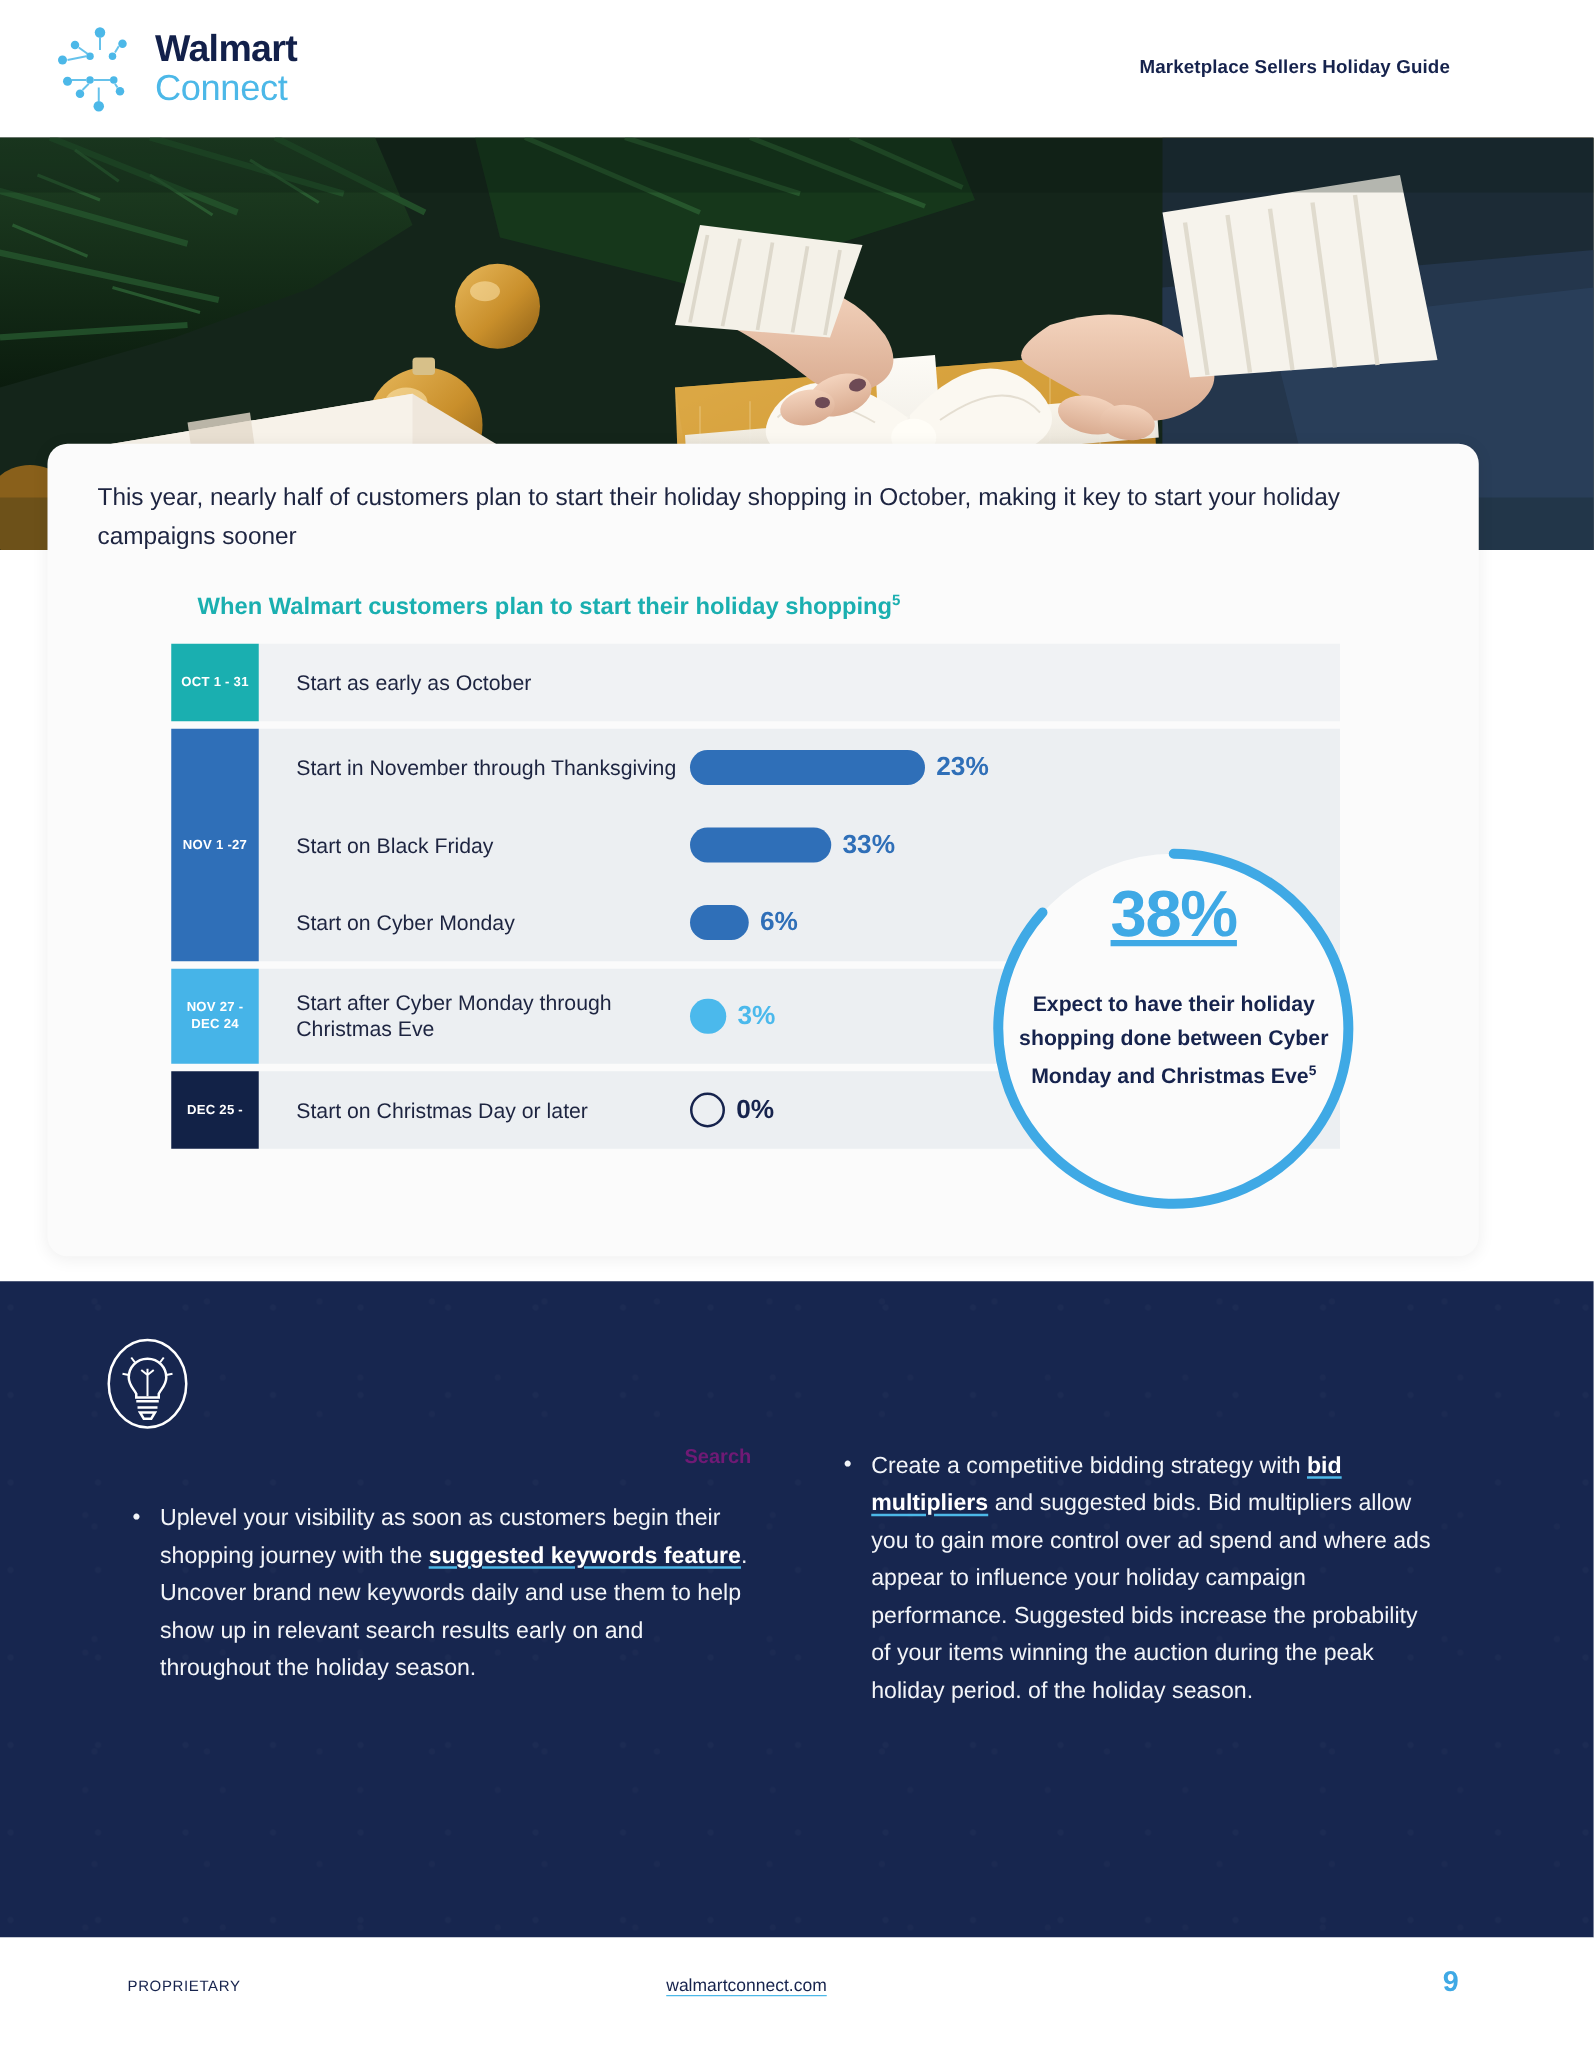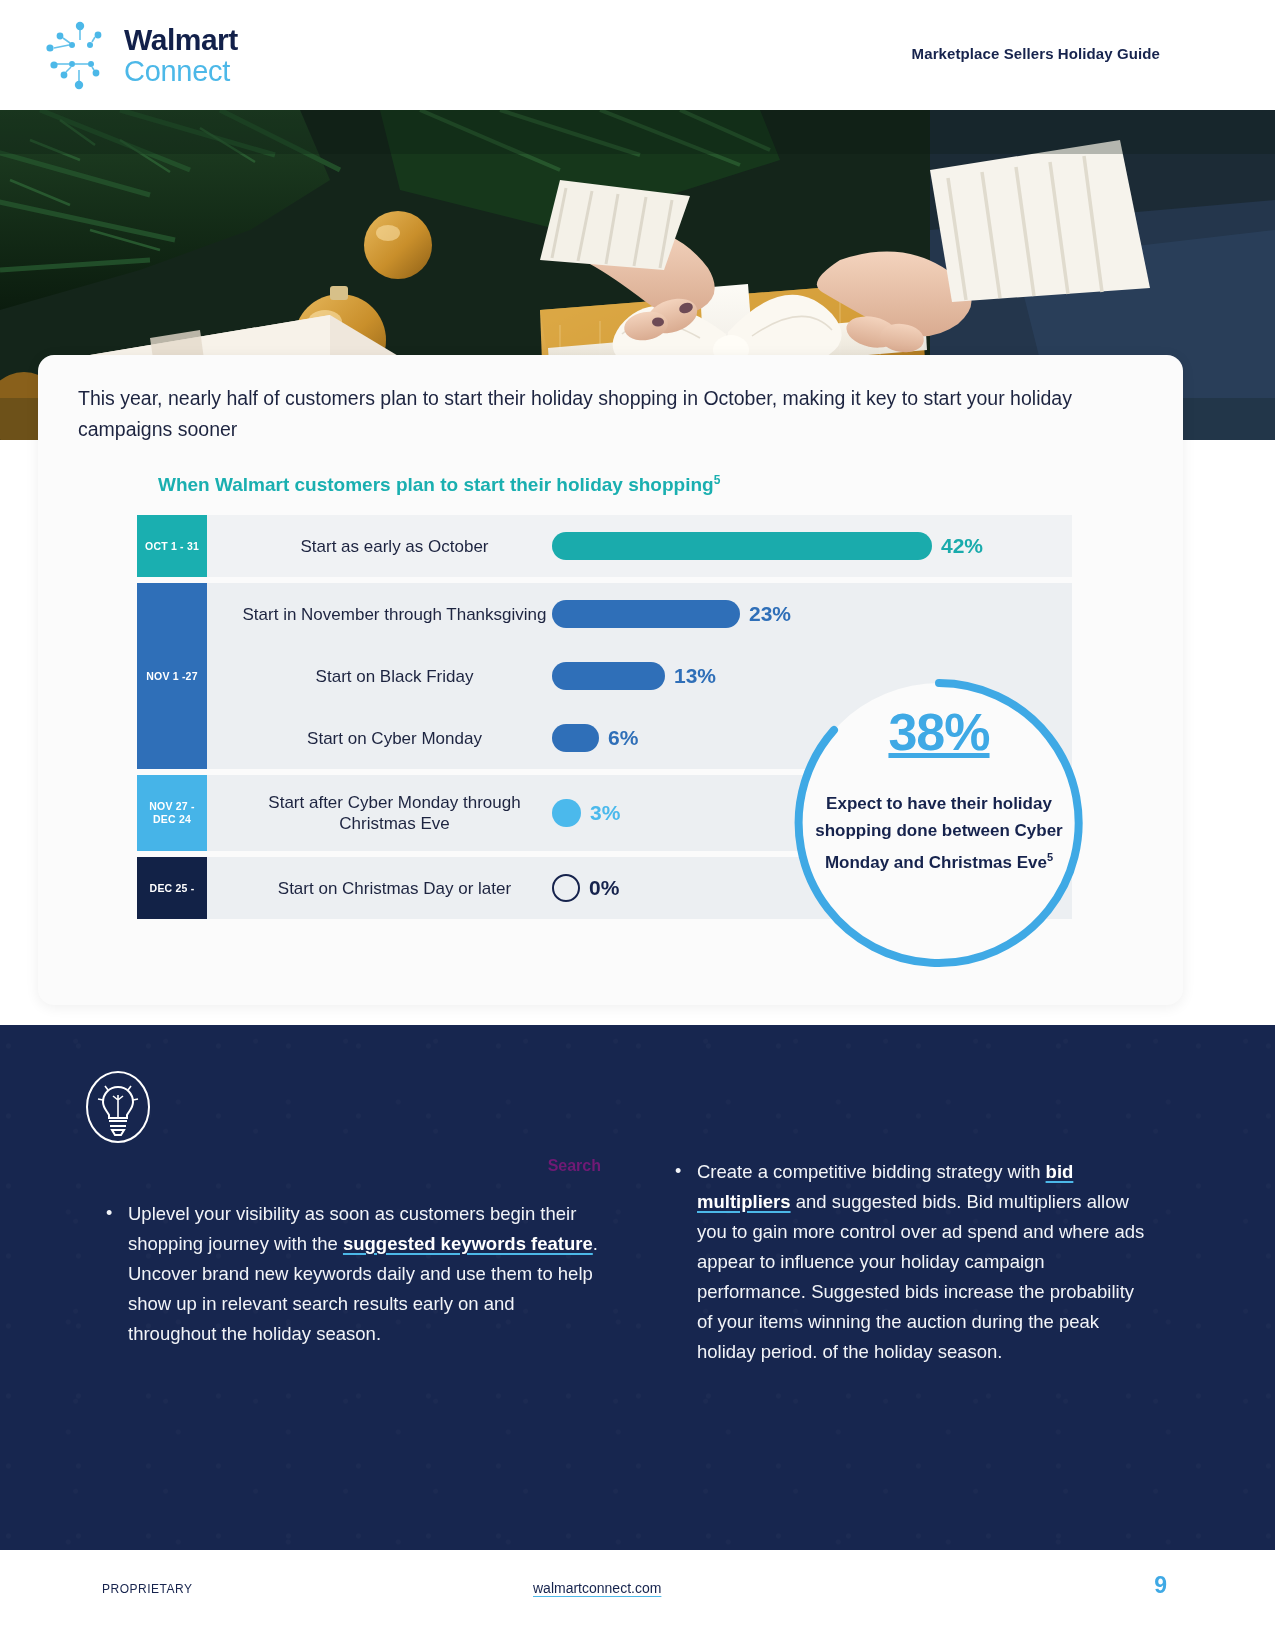--- a/index.html
+++ b/index.html
@@ -61,21 +61,21 @@
   .chart { position: absolute; top: 160px; left: 99px; width: 935px; }
   .grp { position: relative; display: flex; margin-bottom: 6px; }
   .grp-tag {
     width: 70px; flex: 0 0 70px; position: relative;
     display: flex; align-items: center; justify-content: center;
     color: #ffffff; font-size: 10.5px; font-weight: bold; text-align: center;
     line-height: 13px; letter-spacing: 0.2px;
   }
   .grp-body { flex: 1; background: #eceff2; }
   .grp1 .grp-body { background: #f0f2f4; }
-  .row { display: flex; align-items: center; height: 62px; position: relative; text-align: center; }
+  .row { display: flex; align-items: center; height: 62px; position: relative; }
   .row-label {
     width: 345px; flex: 0 0 345px; padding-left: 30px;
     font-size: 17px; color: #1d2440; line-height: 21px;
   }
   .bar-area { position: relative; flex: 1; display: flex; align-items: center; }
   .bar { height: 28px; border-radius: 14px; }
   .bar-val { font-size: 21px; font-weight: bold; margin-left: 9px; }
   .bar-ring {
     width: 28px; height: 28px; border-radius: 50%;
     border: 2px solid #16234d; background: transparent;
@@ -315,43 +315,39 @@
       <span>When Walmart customers plan to start their holiday shopping</span><sup>5</sup>
     </div>
 
     <div class="chart">
 
       <div class="grp grp1">
         <div class="grp-tag" style="background:#1aafb0;">OCT 1 - 31</div>
         <div class="grp-body">
           <div class="row">
             <div class="row-label">Start as early as October</div>
-            <div class="bar-area">
-              <div class="bar" style="width:380px;background:#1aabac;"></div>
-              <div class="bar-val" style="color:#1aabac;">42%</div>
-            </div>
           </div>
         </div>
       </div>
 
       <div class="grp">
         <div class="grp-tag" style="background:#2f6fb8;">NOV 1 -27</div>
         <div class="grp-body">
           <div class="row">
             <div class="row-label">Start in November through Thanksgiving</div>
             <div class="bar-area">
               <div class="bar" style="width:188px;background:#2f6fb8;"></div>
               <div class="bar-val" style="color:#2f6fb8;">23%</div>
             </div>
           </div>
           <div class="row">
             <div class="row-label">Start on Black Friday</div>
             <div class="bar-area">
               <div class="bar" style="width:113px;background:#2f6fb8;"></div>
-              <div class="bar-val" style="color:#2f6fb8;">13%</div>
+              <div class="bar-val" style="color:#2f6fb8;">33%</div>
             </div>
           </div>
           <div class="row">
             <div class="row-label">Start on Cyber Monday</div>
             <div class="bar-area">
               <div class="bar" style="width:47px;background:#2f6fb8;"></div>
               <div class="bar-val" style="color:#2f6fb8;">6%</div>
             </div>
           </div>
         </div>

